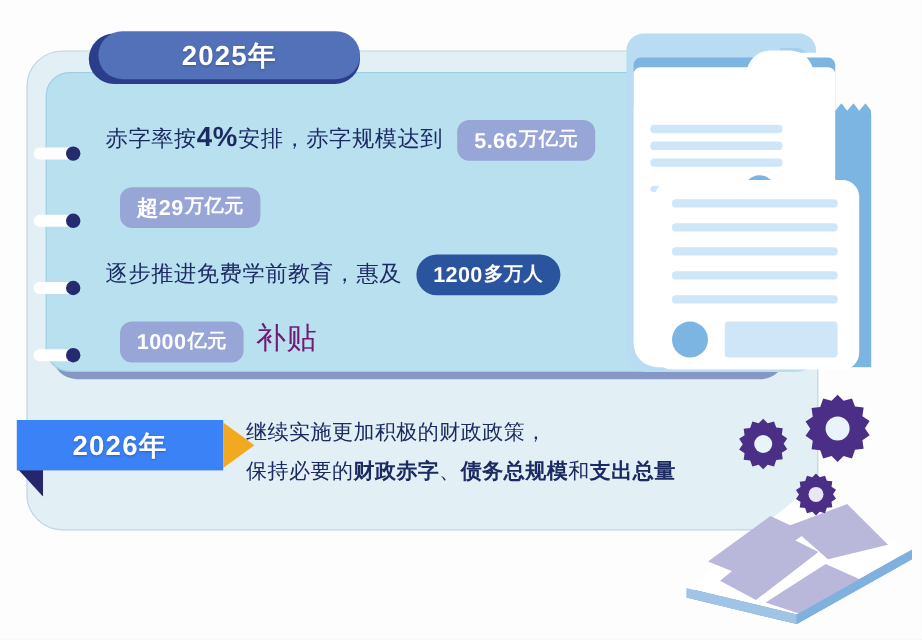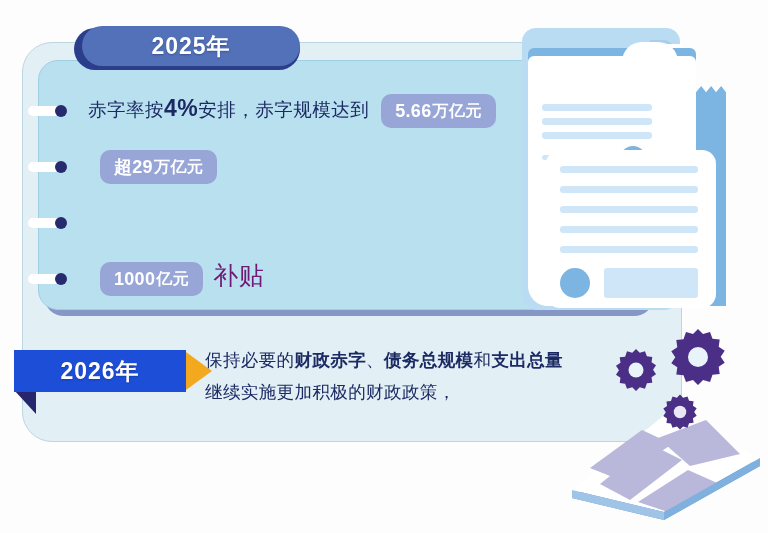--- a/index.html
+++ b/index.html
@@ -45,21 +45,21 @@
     background:#5271b8;border-radius:20px;z-index:5;
     display:flex;align-items:center;justify-content:center;
   }
   .pill2025 span{
     color:#ffffff;font-size:23px;font-weight:bold;letter-spacing:1px;
     text-shadow:0 1px 2px rgba(20,30,80,.35);
   }
 
   
   .list{position:absolute;left:38px;top:60px;width:610px;height:250px;z-index:6;}
-  .row{position:absolute;left:0;height:46px;display:flex;align-items:center;}
+  .row{position:absolute;left:0;height:46px;display:flex;align-items:flex-end;}
   .marker{
     position:relative;width:48px;height:12px;margin-left:-10px;flex:0 0 auto;
   }
   .marker .bar{
     position:absolute;left:0;top:1px;width:36px;height:10px;
     background:#ffffff;border-radius:5px;
   }
   .marker .dot{
     position:absolute;left:27px;top:0px;width:12px;height:12px;
     background:#262a6e;border-radius:50%;
@@ -83,21 +83,21 @@
   .tail{color:#701a75;font-size:25px;}
 
   
   .ribbon-fold{
     position:absolute;left:14px;top:390px;width:22px;height:24px;
     background:#27256b;z-index:7;
     clip-path:polygon(0 0,100% 0,100% 100%);
   }
   .ribbon{
     position:absolute;left:14px;top:350px;width:172px;height:42px;
-    background:#1d4ed8;z-index:8;
+    background:#3b82f6;z-index:8;
     display:flex;align-items:center;justify-content:center;
   }
   .ribbon span{
     color:#ffffff;font-size:23px;font-weight:bold;letter-spacing:1px;
     text-shadow:0 1px 2px rgba(20,30,80,.35);
   }
   .ribbon-arrow{
     position:absolute;left:186px;top:352px;width:0;height:0;z-index:8;
     border-top:19px solid transparent;
     border-bottom:19px solid transparent;
@@ -250,20 +250,26 @@
             <span class="unit">万亿元</span>
           </span><span class="tail"></span>
       </div>
     </div>
 
     <div class="row" style="top:140px;">
       <div class="marker">
         <div class="bar"></div>
           <div class="dot"></div>
       </div>
+      <div class="rowtext">
+        <span>逐步推进免费学前教育，惠及</span><span class="badge dark">
+            <span class="num">1200</span>
+            <span class="unit">多万人</span>
+          </span><span class="tail"></span>
+      </div>
     </div>
 
     <div class="row" style="top:196px;">
       <div class="marker">
         <div class="bar"></div>
           <div class="dot"></div>
       </div>
       <div class="rowtext">
         <span class="badge soft">
             <span class="num">1000</span>
@@ -274,22 +280,22 @@
 
   </div>
 
   <div class="ribbon-fold"></div>
   <div class="ribbon">
     <span>2026年</span>
   </div>
   <div class="ribbon-arrow"></div>
 
   <div class="note">
+    <div>继续实施更加积极的财政政策，</div>
     <div><span>保持必要的</span><b>财政赤字</b><span>、</span><b>债务总规模</b><span>和</span><b>支出总量</b></div>
-    <div>继续实施更加积极的财政政策，</div>
   </div>
 
   <div class="gear" style="left:666px;top:325px;z-index:9;">
     <svg width="64" height="64" viewBox="0 0 64 64">
       <path fill="#4b2f86" d="M32 4l5 5 7-2 2.5 6.8 7.2.8-1 7.2 6 4-4 6 4 6-6 4 1 7.2-7.2.8L44 57l-7-2-5 5-5-5-7 2-2.5-6.8-7.2-.8 1-7.2-6-4 4-6-4-6 6-4-1-7.2 7.2-.8L20 7l7 2z"></path>
       <circle cx="32" cy="32" r="10" fill="#e9f3fa"></circle>
     </svg>
   </div>
   <div class="gear" style="left:612px;top:346px;z-index:9;">
     <svg width="48" height="48" viewBox="0 0 64 64">

